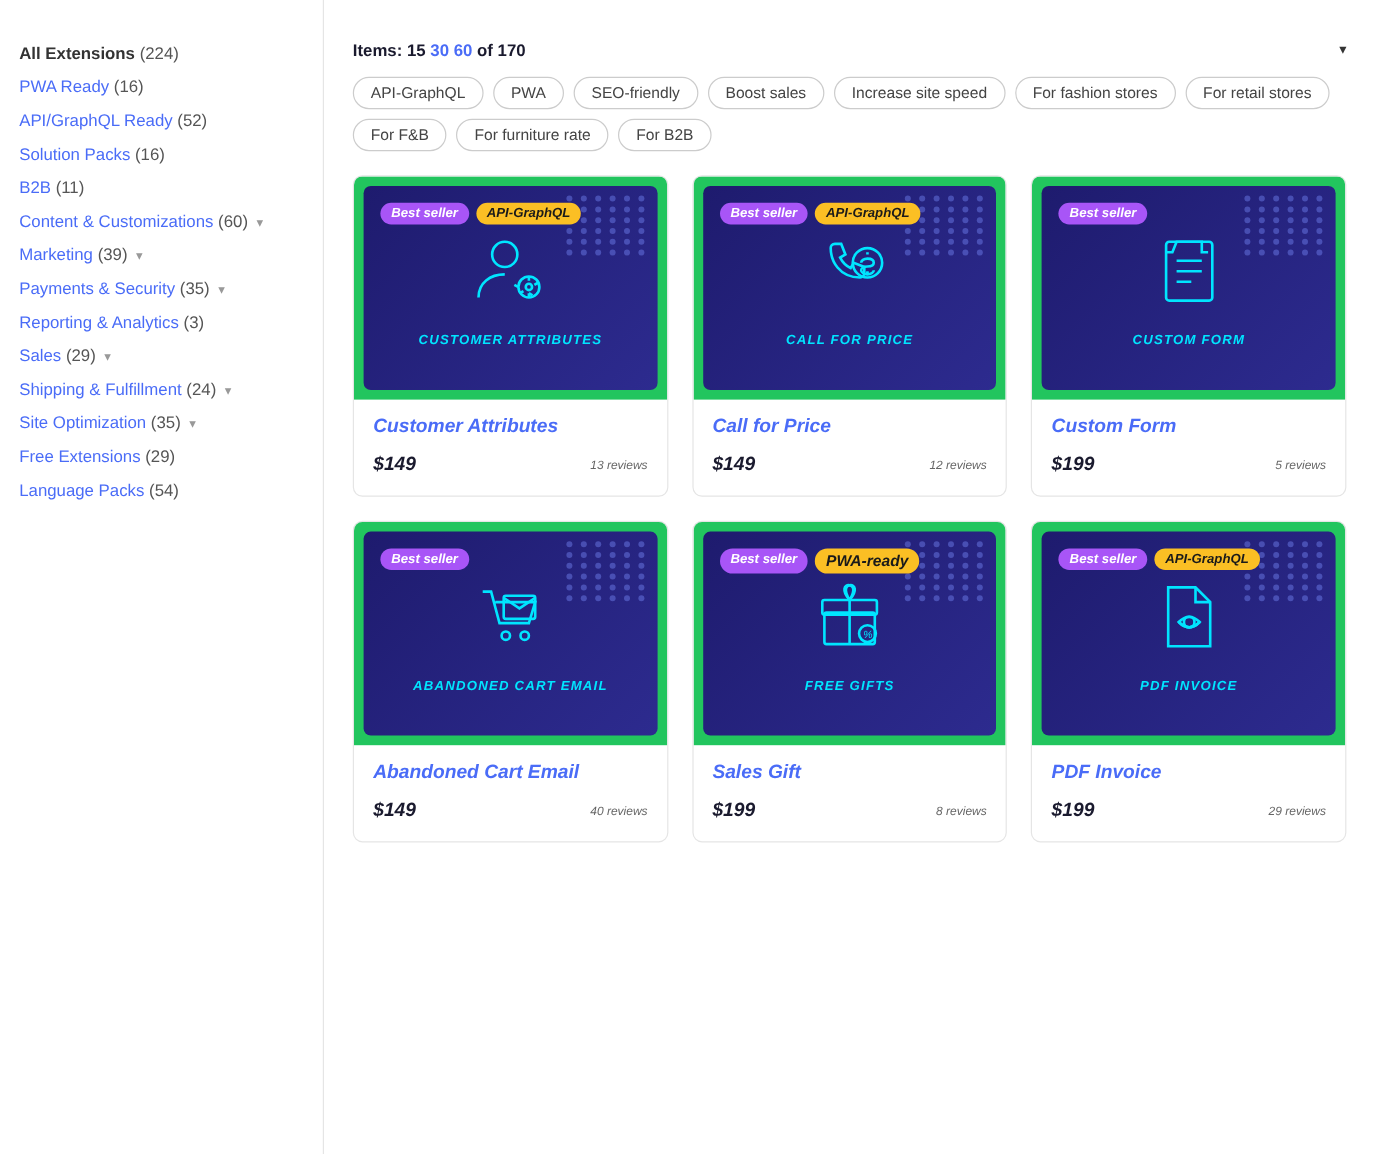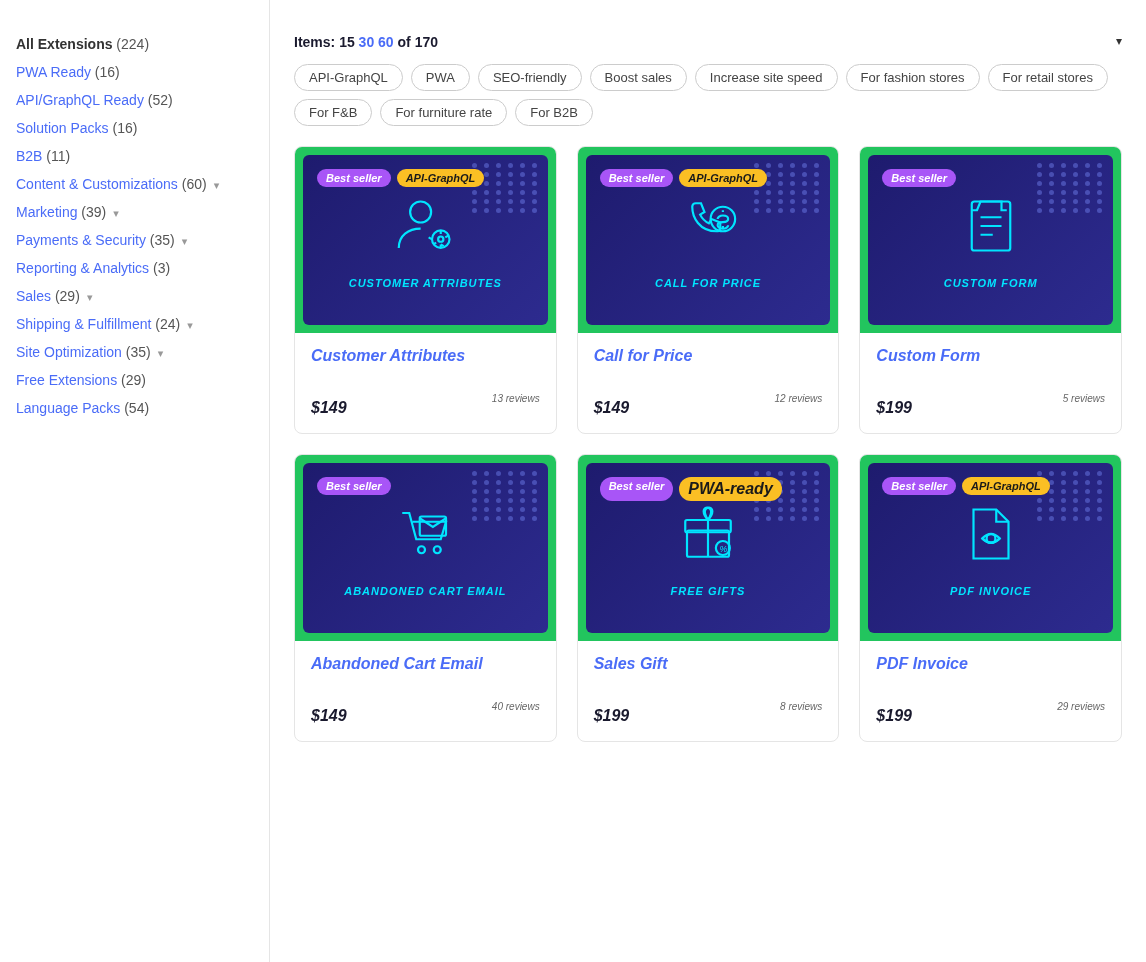--- a/index.html
+++ b/index.html
@@ -35,25 +35,25 @@
     .product-card { border: 1px solid #e5e5e5; border-radius: 8px; overflow: hidden; background: #fff; cursor: pointer; }
     .card-image-wrap { background: #22c55e; padding: 8px; position: relative; }
     .card-image-inner { background: linear-gradient(135deg, #1e1b6e 0%, #2d2b8f 100%); border-radius: 6px; height: 170px; display: flex; align-items: center; justify-content: center; flex-direction: column; position: relative; overflow: hidden; }
     .card-image-dots { position: absolute; right: 8px; top: 8px; display: grid; grid-template-columns: repeat(6, 8px); gap: 4px; opacity: 0.4; }
     .card-image-dot { width: 5px; height: 5px; border-radius: 50%; background: #7c8fff; }
     .card-icon { color: #00e5ff; font-size: 52px; line-height: 1; z-index: 1; }
     .card-label { color: #00e5ff; font-size: 11px; font-weight: bold; letter-spacing: 1px; margin-top: 8px; z-index: 1; text-align: center; }
     .card-badges { position: absolute; top: 14px; left: 14px; display: flex; gap: 6px; z-index: 2; }
     .badge-bestseller { background: #a855f7; color: #fff; font-size: 11px; font-weight: bold; padding: 3px 9px; border-radius: 12px; white-space: nowrap; }
     .badge-api { background: #fbbf24; color: #1a1a1a; font-size: 11px; font-weight: bold; padding: 3px 9px; border-radius: 12px; white-space: nowrap; }
-    .badge-pwa { background: #fbbf24; color: #1a1a1a; font-size: 16px; font-weight: bold; padding: 3px 9px; border-radius: 12px; white-space: nowrap; }
+    .badge-pwa { background: #fbbf24; color: #1a1a1a; font-size: 13px; font-weight: bold; padding: 3px 9px; border-radius: 12px; white-space: nowrap; }
     .card-body { padding: 14px 16px 16px; }
     .card-name { font-size: 16px; color: #4a6cf7; font-weight: 600; margin-bottom: 14px; text-decoration: none; display: block; }
     .card-footer { display: flex; align-items: center; justify-content: space-between; }
-    .card-price { font-size: 16px; font-weight: bold; color: #1a1a2e; margin-top: 20px; }
+    .card-price { font-size: 16px; font-weight: bold; color: #1a1a2e; }
     .card-reviews { font-size: 10px; color: #666; }
 
     
     .svg-icon { width: 70px; height: 70px; fill: none; stroke: #00e5ff; stroke-width: 2.5; }
   </style>
 </head>
 <body>
 
 <div class="layout">
 

